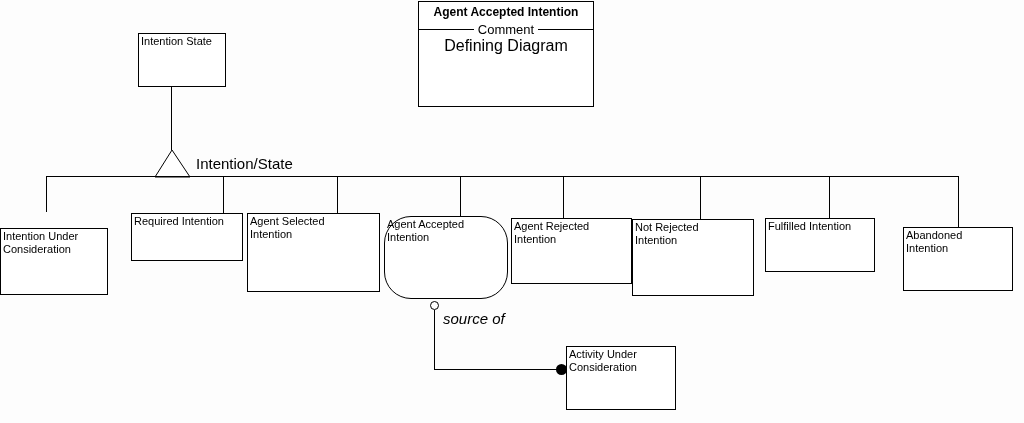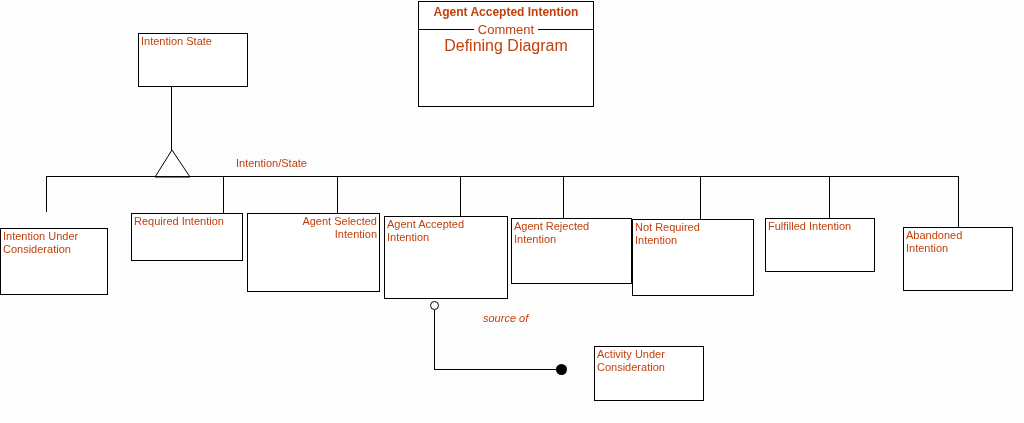--- a/index.html
+++ b/index.html
@@ -1,27 +1,27 @@
 <!DOCTYPE html>
 <html><head>
 <meta charset="utf-8">
 <style>
   html,body{margin:0;padding:0;background:#fff;}
   #stage{
     position:relative;width:1024px;height:423px;background:#fdfdfd;
-    font-family:"Liberation Sans","DejaVu Sans",sans-serif;color:#c2410c;overflow:hidden;
+    font-family:"Liberation Sans","DejaVu Sans",sans-serif;color:#000000;overflow:hidden;
   }
   .ebox{
     position:absolute;box-sizing:border-box;border:1px solid #000;background:#fff;
     padding:1px 2px;font-size:11px;line-height:13px;white-space:pre-line;
   }
   .hline,.vline{position:absolute;background:#000;}
   .hline{height:1px;}
   .vline{width:1px;}
-  .lbl{position:absolute;font-size:11px;line-height:13px;white-space:pre;margin-left:40px;}
+  .lbl{position:absolute;font-size:15px;line-height:13px;white-space:pre;}
   .italic{font-style:italic;}
   .circle-open{
     position:absolute;width:9px;height:9px;border:1px solid #000;border-radius:50%;
     background:#fff;box-sizing:border-box;
   }
   .circle-filled{
     position:absolute;width:11px;height:11px;border-radius:50%;background:#000;
   }
   .tri{position:absolute;}
   
@@ -45,21 +45,21 @@
 <div id="stage">
 
   <div class="title-box">
     <div class="tb-line tb-bold">Agent Accepted Intention</div>
     <div class="tb-divider">
       <span>Comment</span>
     </div>
     <div class="tb-line">Defining Diagram</div>
   </div>
 
-  <div class="ebox" style="left:138px;top:33px;width:110px;height:54px;">Intention State</div>
+  <div class="ebox" style="left:138px;top:33px;width:88px;height:54px;">Intention State</div>
 
   <div class="vline" style="left:171px;top:87px;height:63px;"></div>
 
   <svg class="tri" style="left:154px;top:149px;" width="38" height="29">
     <polygon points="18,1 1,28 36,28" fill="#ffffff" stroke="#000000" stroke-width="1"></polygon>
   </svg>
 
   <div class="lbl" style="left:196px;top:157px;">Intention/State</div>
 
   <div class="hline" style="left:46px;top:176px;width:913px;"></div>
@@ -69,34 +69,34 @@
   <div class="vline" style="left:337px;top:176px;height:37px;"></div>
   <div class="vline" style="left:460px;top:176px;height:40px;"></div>
   <div class="vline" style="left:563px;top:176px;height:42px;"></div>
   <div class="vline" style="left:700px;top:176px;height:43px;"></div>
   <div class="vline" style="left:829px;top:176px;height:42px;"></div>
   <div class="vline" style="left:958px;top:176px;height:51px;"></div>
 
   <div class="ebox" style="left:0px;top:228px;width:108px;height:67px;">Intention Under
 Consideration</div>
   <div class="ebox" style="left:131px;top:213px;width:112px;height:48px;">Required Intention</div>
-  <div class="ebox" style="left:247px;top:213px;width:133px;height:79px;text-align:right;">Agent Selected
+  <div class="ebox" style="left:247px;top:213px;width:133px;height:79px;">Agent Selected
 Intention</div>
-  <div class="ebox" style="left:384px;top:216px;width:124px;height:83px;">Agent Accepted
+  <div class="ebox" style="left:384px;top:216px;width:124px;height:83px;border-radius:27px;">Agent Accepted
 Intention</div>
   <div class="ebox" style="left:511px;top:218px;width:121px;height:66px;">Agent Rejected
 Intention</div>
-  <div class="ebox" style="left:632px;top:219px;width:122px;height:77px;">Not Required
+  <div class="ebox" style="left:632px;top:219px;width:122px;height:77px;">Not Rejected
 Intention</div>
   <div class="ebox" style="left:765px;top:218px;width:110px;height:54px;">Fulfilled Intention</div>
   <div class="ebox" style="left:903px;top:227px;width:110px;height:64px;">Abandoned
 Intention</div>
 
   <div class="circle-open" style="left:430px;top:301px;"></div>
   <div class="lbl italic" style="left:443px;top:312px;">source of</div>
   <div class="vline" style="left:434px;top:310px;height:60px;"></div>
   <div class="hline" style="left:434px;top:369px;width:124px;"></div>
   <div class="circle-filled" style="left:556px;top:364px;"></div>
 
-  <div class="ebox" style="left:594px;top:346px;width:110px;height:55px;">Activity Under
+  <div class="ebox" style="left:566px;top:346px;width:110px;height:64px;">Activity Under
 Consideration</div>
 
 </div>
 
 </body></html>

